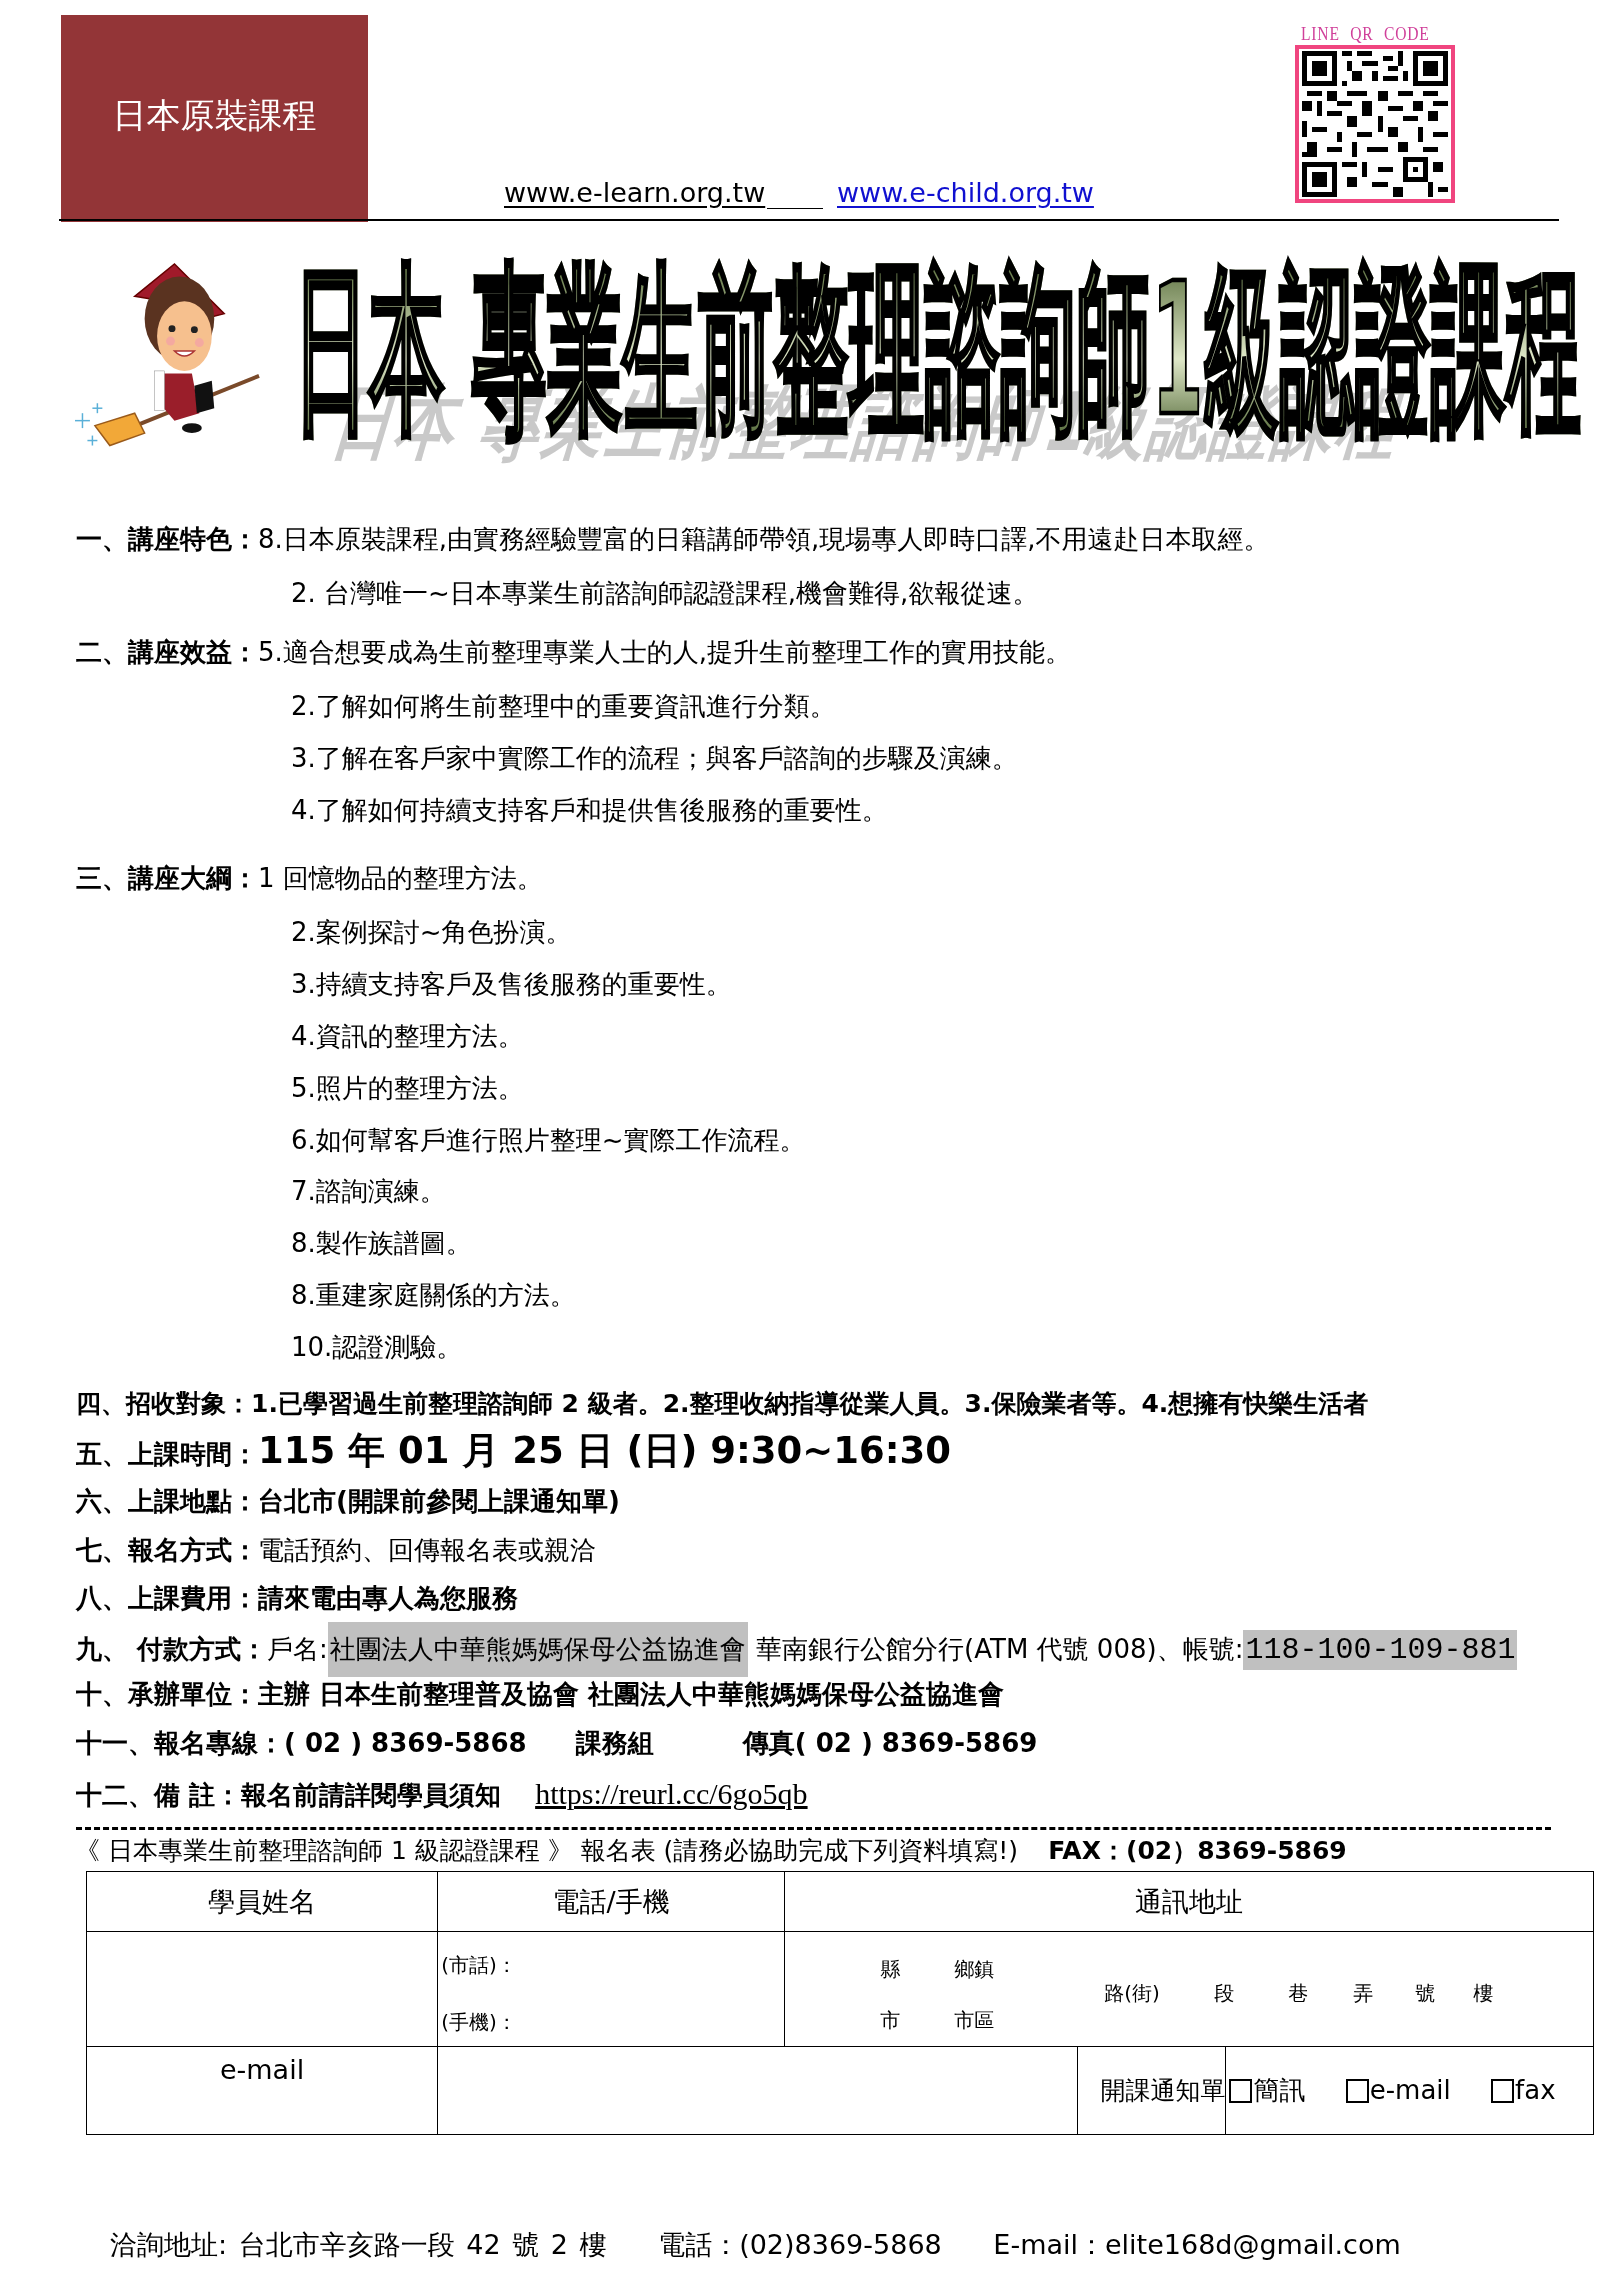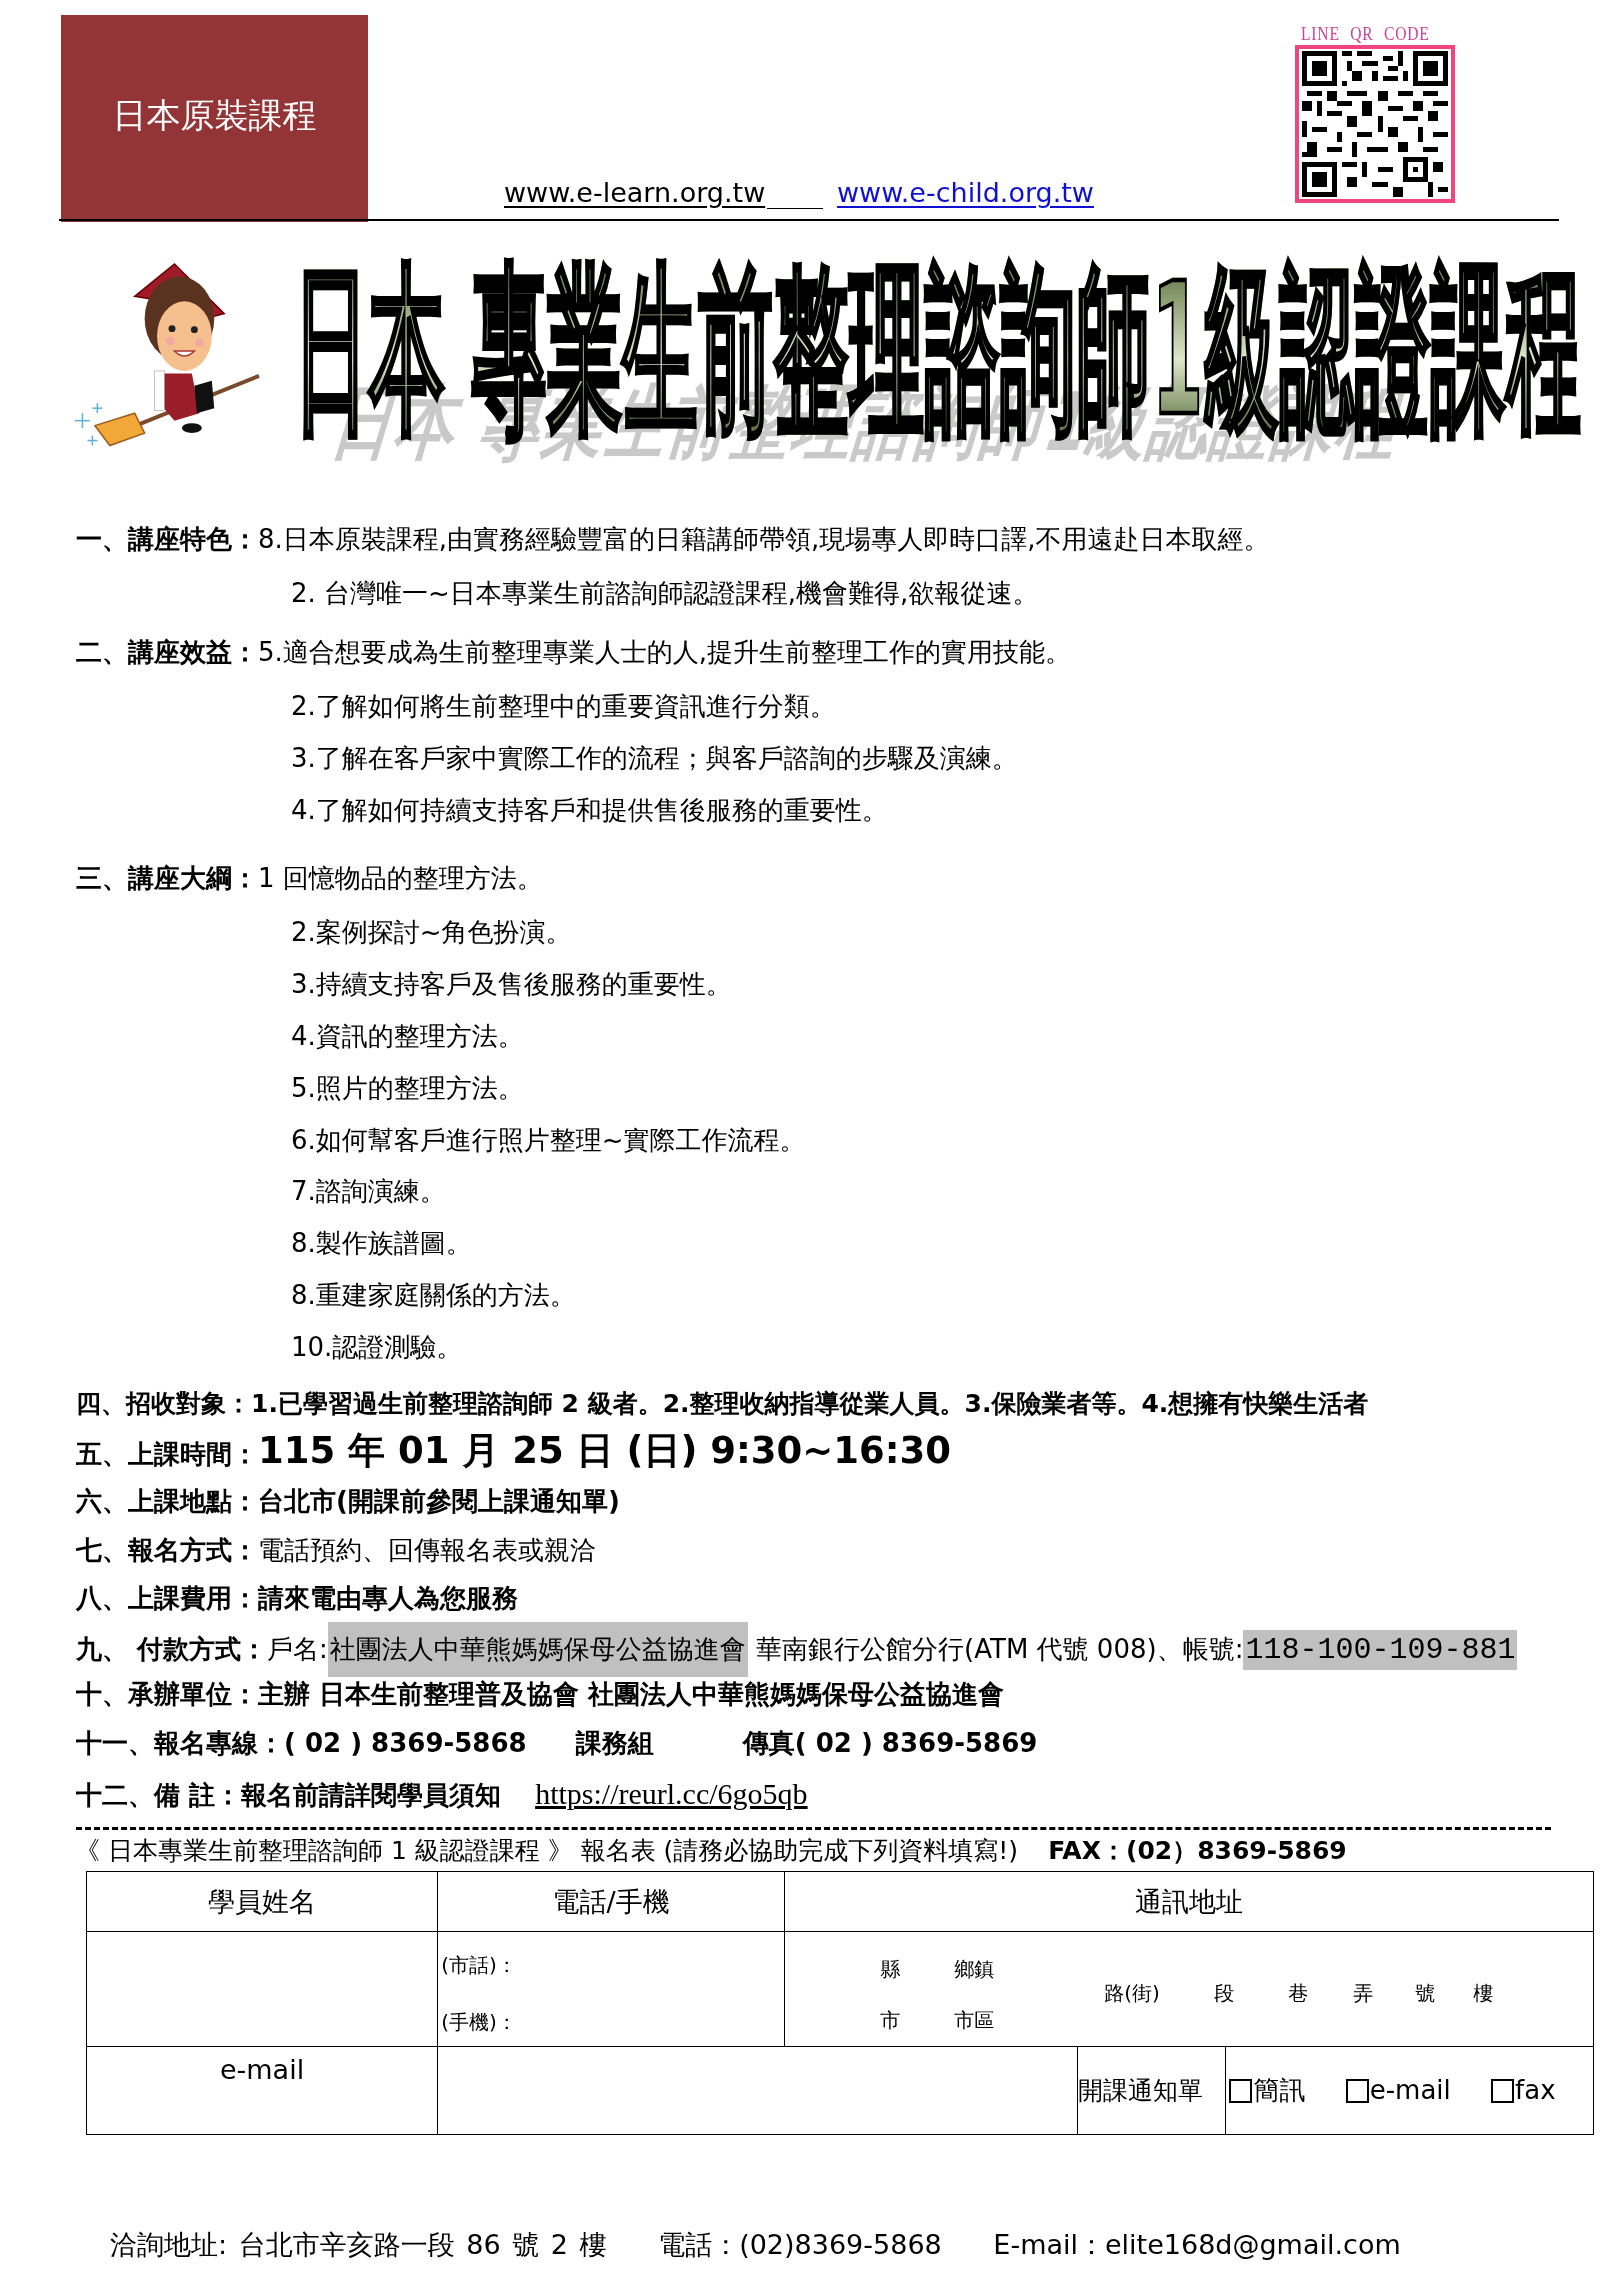--- a/index.html
+++ b/index.html
@@ -312,28 +312,28 @@
         <span class="abs sub" style="left:630px; top:48px;">號</span>
         <span class="abs sub" style="left:688px; top:48px;">樓</span>
       </div>
     </td>
   </tr>
   <tr class="r3">
     <td style="text-align:center; vertical-align:top; padding-top:7px;">
       <span>e-mail</span>
     </td>
     <td colspan="2"></td>
-    <td style="text-align:left; font-size:25px;">開課通知單</td>
+    <td style="text-align:right; font-size:25px;">開課通知單</td>
     <td style="font-size:26px; padding-left:3px; white-space:nowrap;">
       <span><span class="ckbox"></span><span>簡訊</span></span>
       <span style="margin-left:32px;"><span class="ckbox"></span><span>e-mail</span></span>
       <span style="margin-left:32px;"><span class="ckbox"></span><span>fax</span></span>
     </td>
   </tr>
 </tbody>
   </table>
 
 <div class="abs footer">
-  <span>洽詢地址:    台北市辛亥路一段 86 號 2 樓</span>
+  <span>洽詢地址:    台北市辛亥路一段 42 號 2 樓</span>
   <span style="margin-left:40px;">電話：(02)8369-5868</span>
   <span style="margin-left:40px;">E-mail：elite168d@gmail.com</span>
 </div>
 
 
 </body></html>

